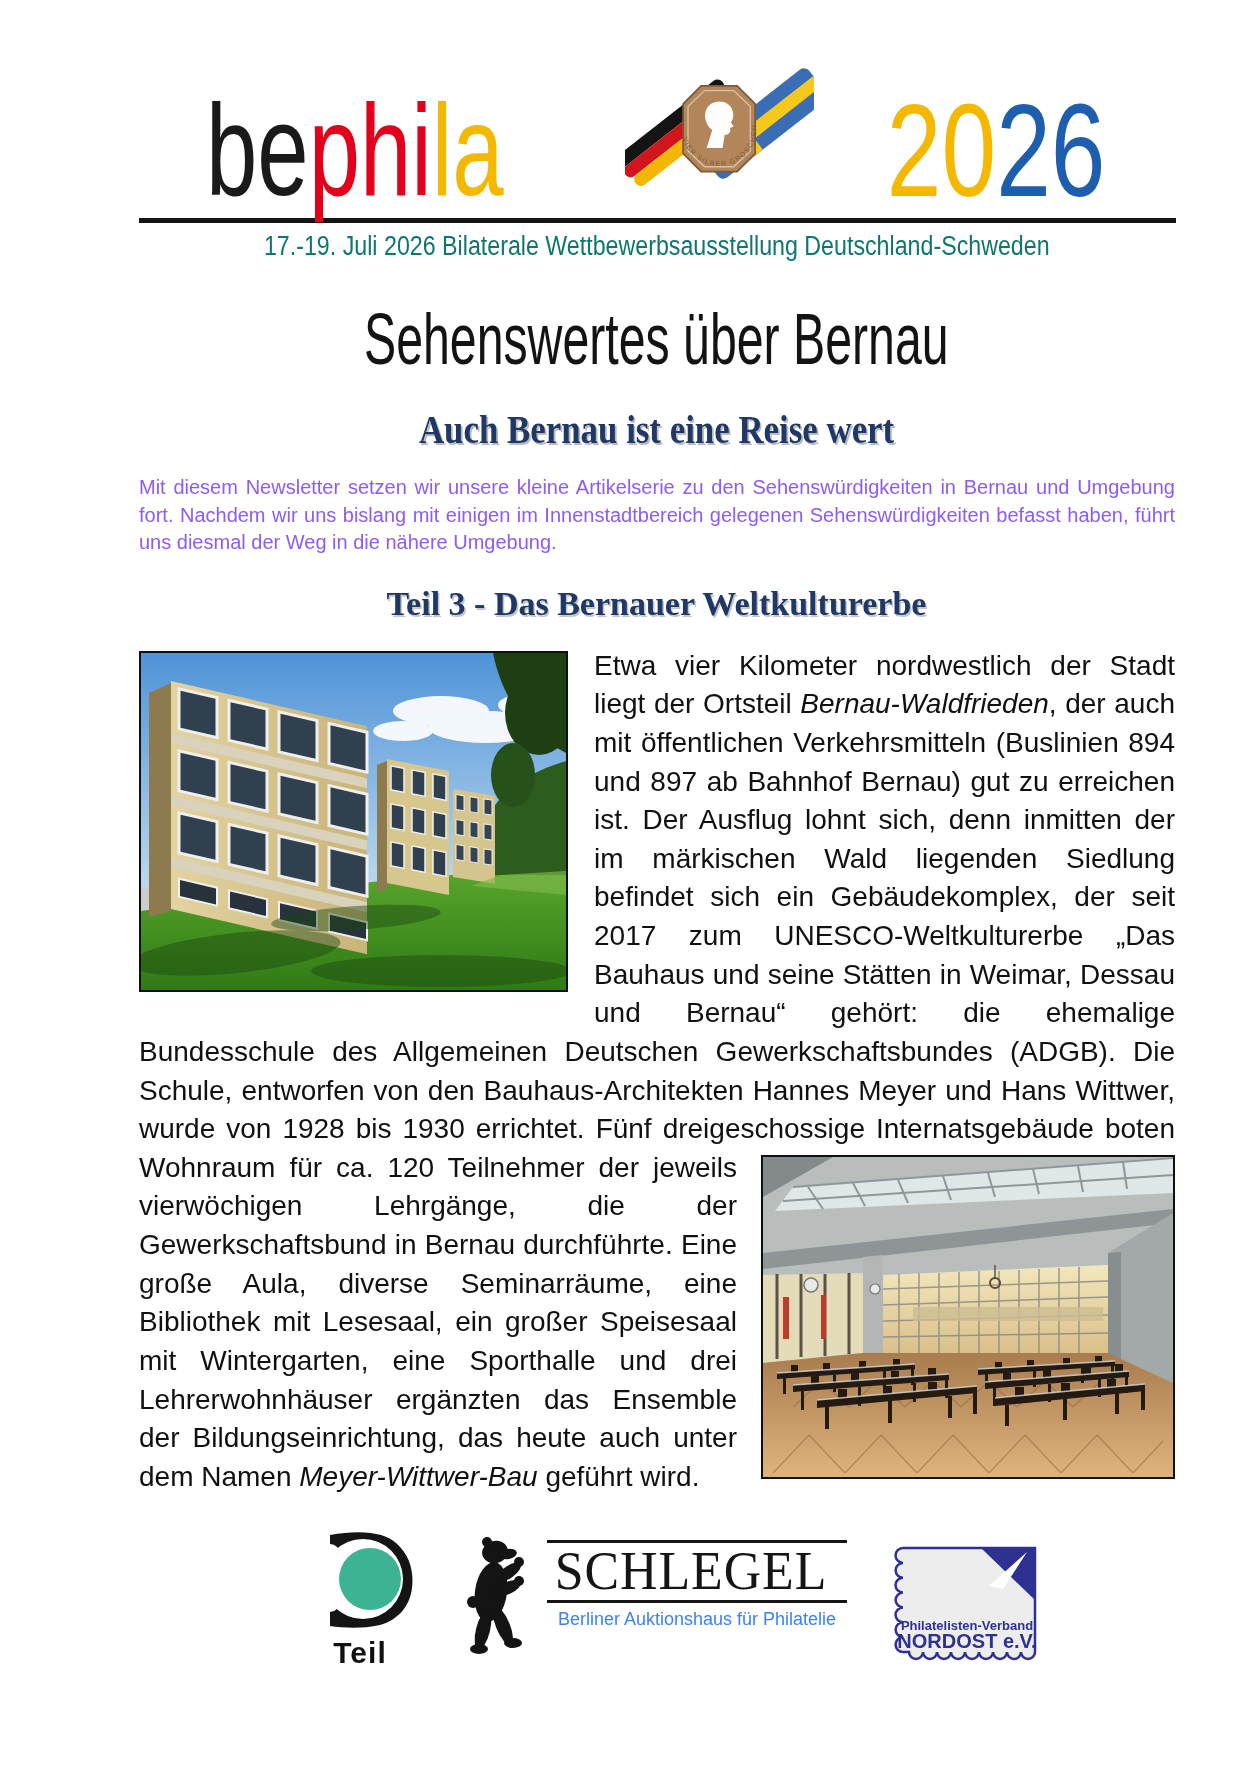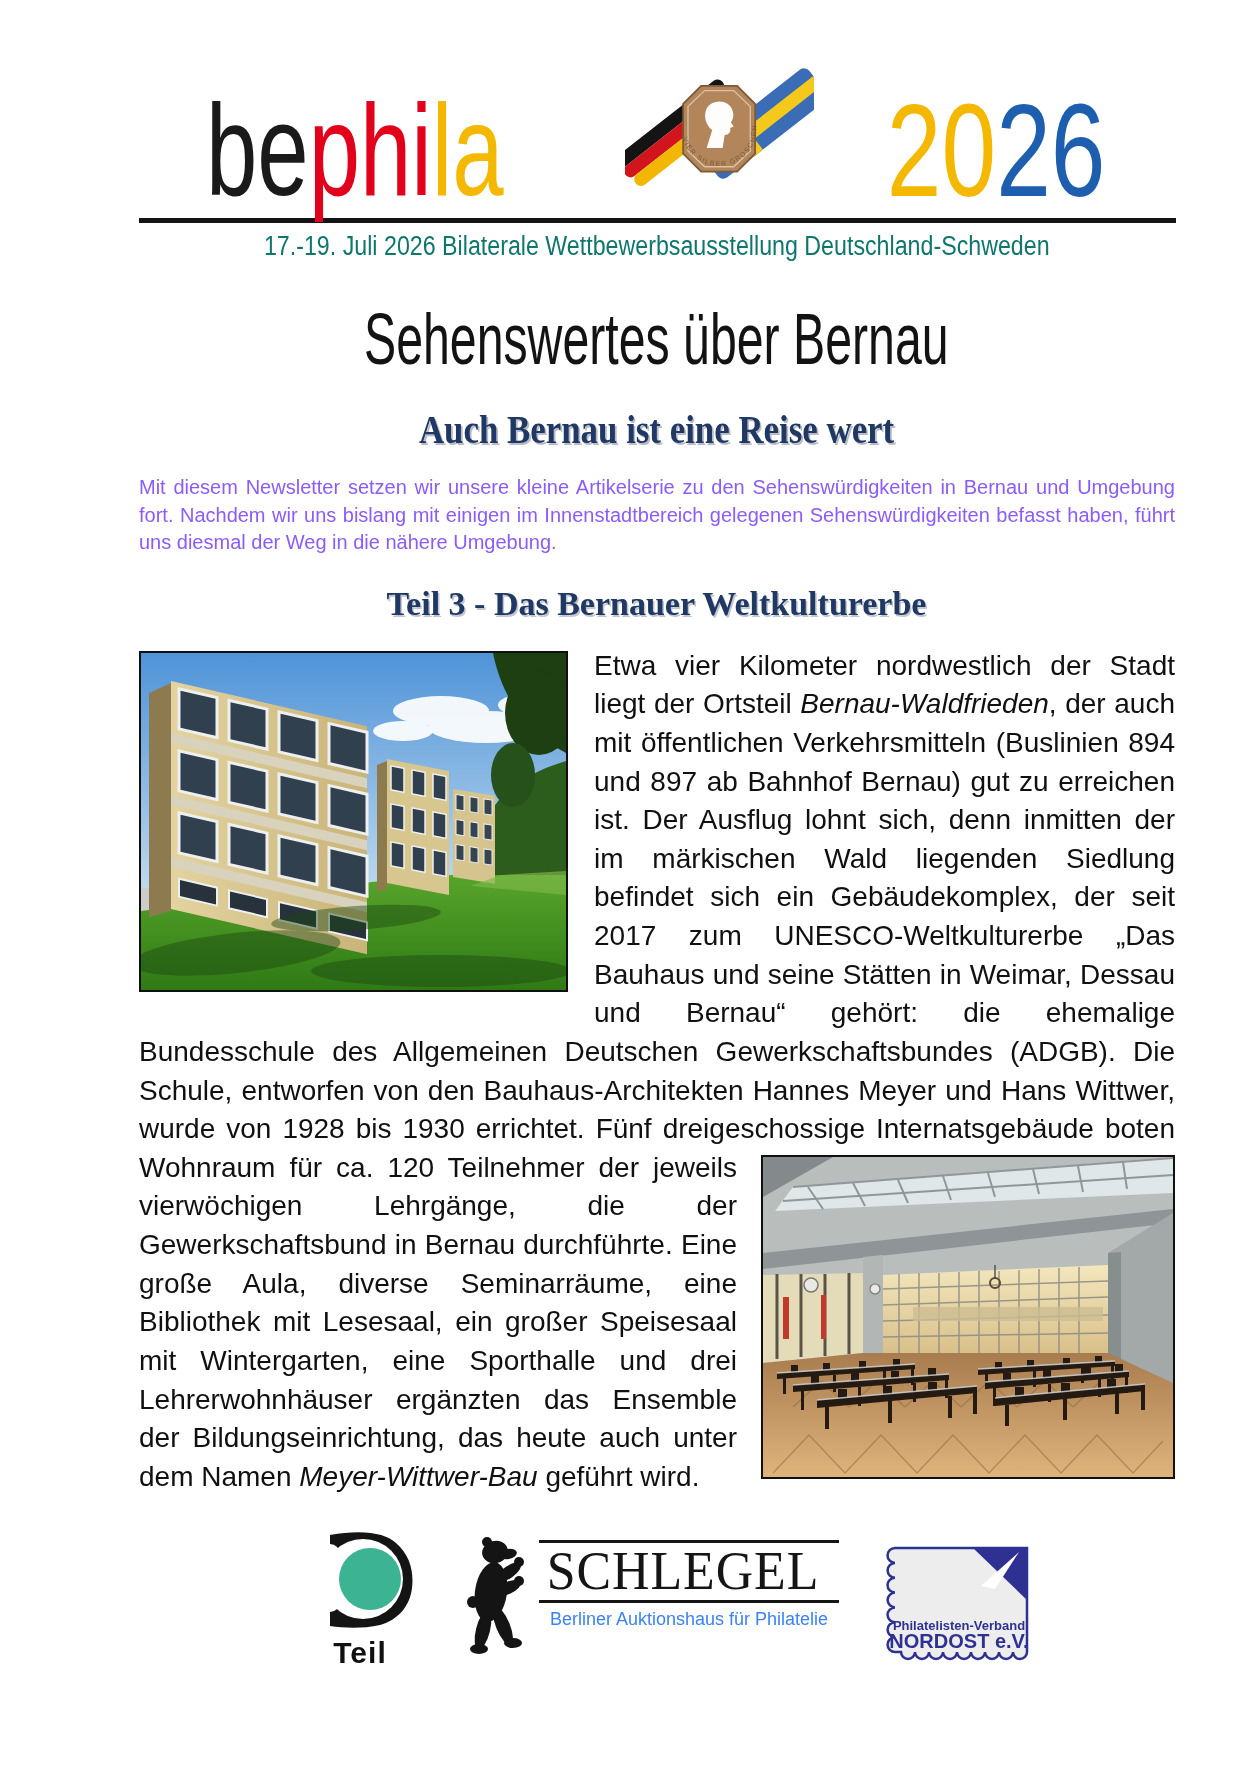--- a/index.html
+++ b/index.html
@@ -38,21 +38,21 @@
   .article::after{content:"";display:block;clear:both;}
   .fig{margin:0;border:2px solid #101010;background:#ccc;font-size:0;}
   .fig-left{float:left;margin:4px 26px 8px 0;}
   .fig-right{float:right;margin:6px 0 8px 24px;}
   em{font-style:italic;}
   
   .footer{clear:both;display:flex;align-items:flex-start;margin:34px 0 0 263px;}
   .bdph-block{width:122px;text-align:center;}
   .bdph-label{font-size:30px;font-weight:700;letter-spacing:1px;color:#111;margin-top:2px;}
   .bear{margin-left:40px;}
-  .schlegel-box{margin-top:10px;width:300px;}
+  .schlegel-box{margin-left:8px;margin-top:10px;width:300px;}
   .s-line{height:3px;background:#151515;}
   .schlegel-title{font-family:"Liberation Serif","DejaVu Serif",serif;font-size:54px;line-height:1.05;
                   letter-spacing:1px;color:#151515;text-align:center;
                   transform:scaleX(.96);transform-origin:0 50%;white-space:nowrap;}
   .schlegel-sub{font-size:18px;color:#3b82f6;margin-top:6px;text-align:center;white-space:nowrap;}
   .nordost{margin-left:46px;margin-top:12px;}
   svg text{font-family:"Liberation Sans","DejaVu Sans",sans-serif;}
 </style>
 </head>
 <body>

